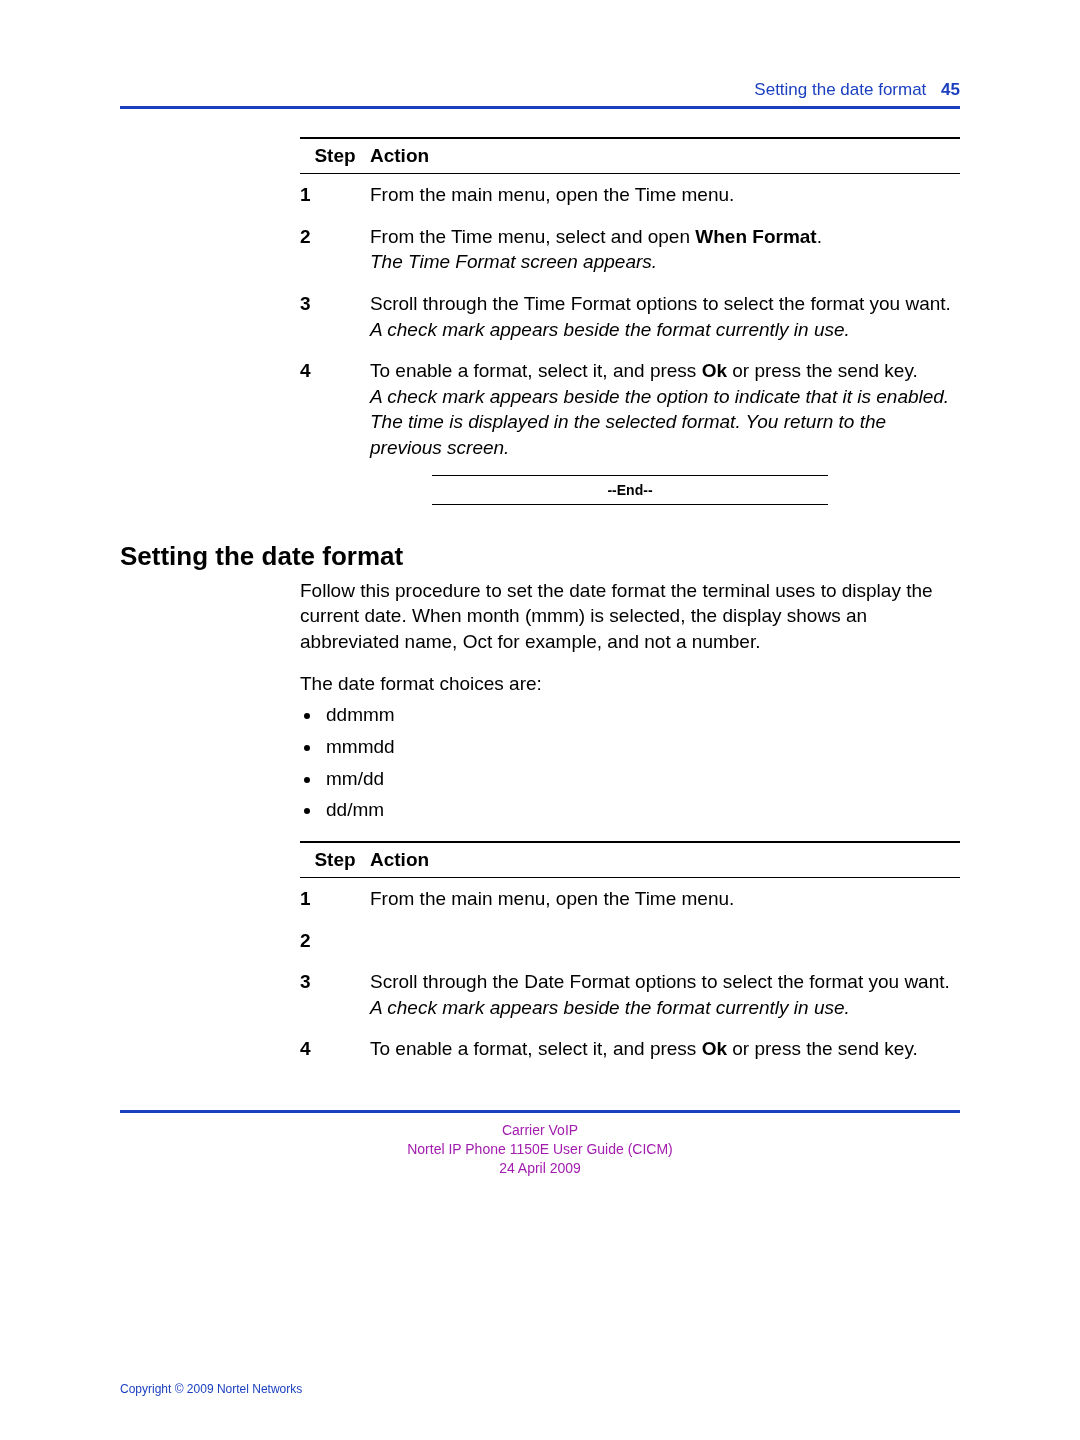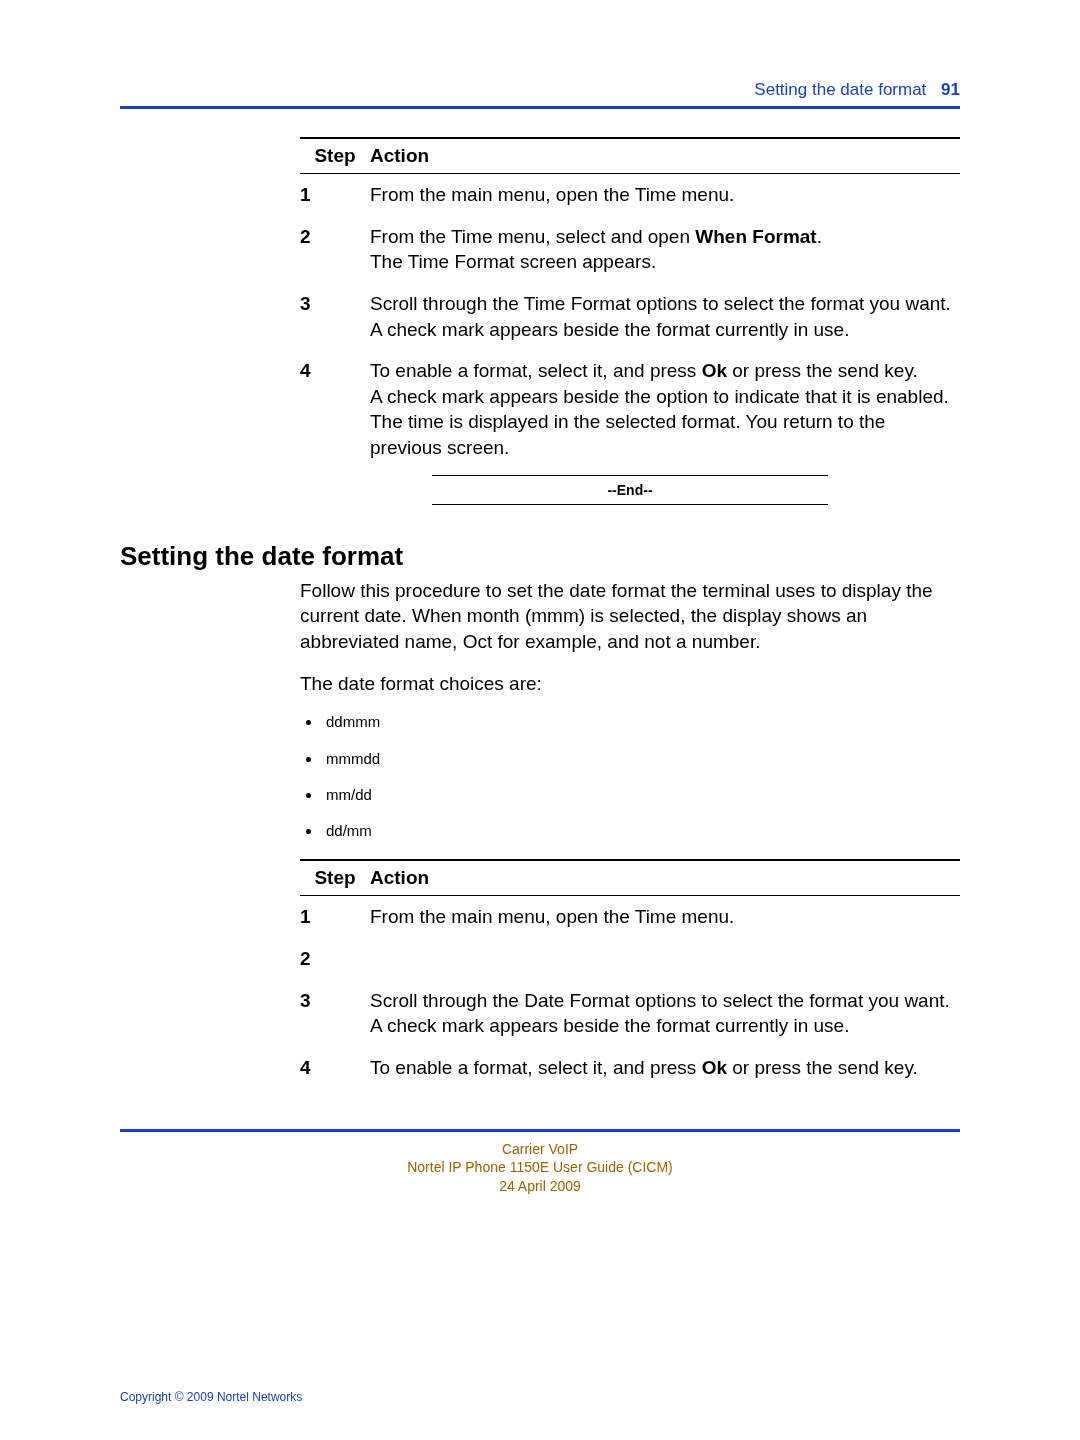--- a/index.html
+++ b/index.html
@@ -26,47 +26,47 @@
   .content-indent { margin-left: 180px; }
   .tbl { width: 100%; }
   .tbl-hr-thick { border-top: 2.5px solid #000; margin: 0; }
   .tbl-hr-thin { border-top: 1px solid #000; margin: 0; }
   .tbl-head { display: flex; padding: 6px 0 6px 0; text-align: center; }
   .col-step { width: 70px; font-weight: bold; font-size: 19px; }
   .col-action-h { font-weight: bold; font-size: 19px; }
   .row { display: flex; padding: 8px 0; font-size: 19px; line-height: 1.35; }
   .row .num { width: 70px; font-weight: bold; }
   .row .act { flex: 1; }
-  .it { }
+  .it { font-style: italic; }
   .b { font-weight: bold; }
   .end-wrap { margin-top: 6px; }
   .end-rule-top { border-top: 1.5px solid #000; width: 60%; margin: 0 auto 4px auto; }
   .end-text { text-align: center; font-weight: bold; font-size: 14px; padding: 2px 0; }
   .end-rule-bot { border-top: 1.5px solid #000; width: 60%; margin: 4px auto 0 auto; }
   h2.sec {
     font-size: 26px;
     font-weight: bold;
     margin: 36px 0 4px 0;
   }
   .body-text { font-size: 19px; line-height: 1.35; margin-left: 180px; }
   .p { margin: 6px 0 16px 0; }
   ul.fmt { margin: 4px 0 18px 22px; padding: 0; }
-  ul.fmt li { font-size: 15px; margin: 16px 0; list-style: disc; padding-left: 4px; }
+  ul.fmt li { font-size: 19px; margin: 6px 0; list-style: disc; padding-left: 4px; }
   .footer-rule { height: 3px; background: #1a3fbf; margin: 40px 0 8px 0; }
-  .footer-block { text-align: center; color: #a16207; font-size: 14px; line-height: 1.35; }
-  .copyright { position: absolute; bottom: 36px; left: 120px; font-size: 12px; color: #1a3fbf; }
+  .footer-block { text-align: center; color: #a21caf; font-size: 14px; line-height: 1.35; }
+  .copyright { position: absolute; bottom: 44px; left: 120px; font-size: 12px; color: #1a3fbf; }
 </style>
 </head>
 <body>
 
 <div class="page">
 
   <div class="running-head">
     <span>Setting the date format</span>
-    <span class="pnum">91</span>
+    <span class="pnum">45</span>
   </div>
   <div class="rule-blue"></div>
 
   <div class="content-indent">
     <div class="tbl">
       <div class="tbl-hr-thick"></div>
       <div class="tbl-head">
         <div class="col-step">Step</div>
         <div class="col-action-h">Action</div>
       </div>

